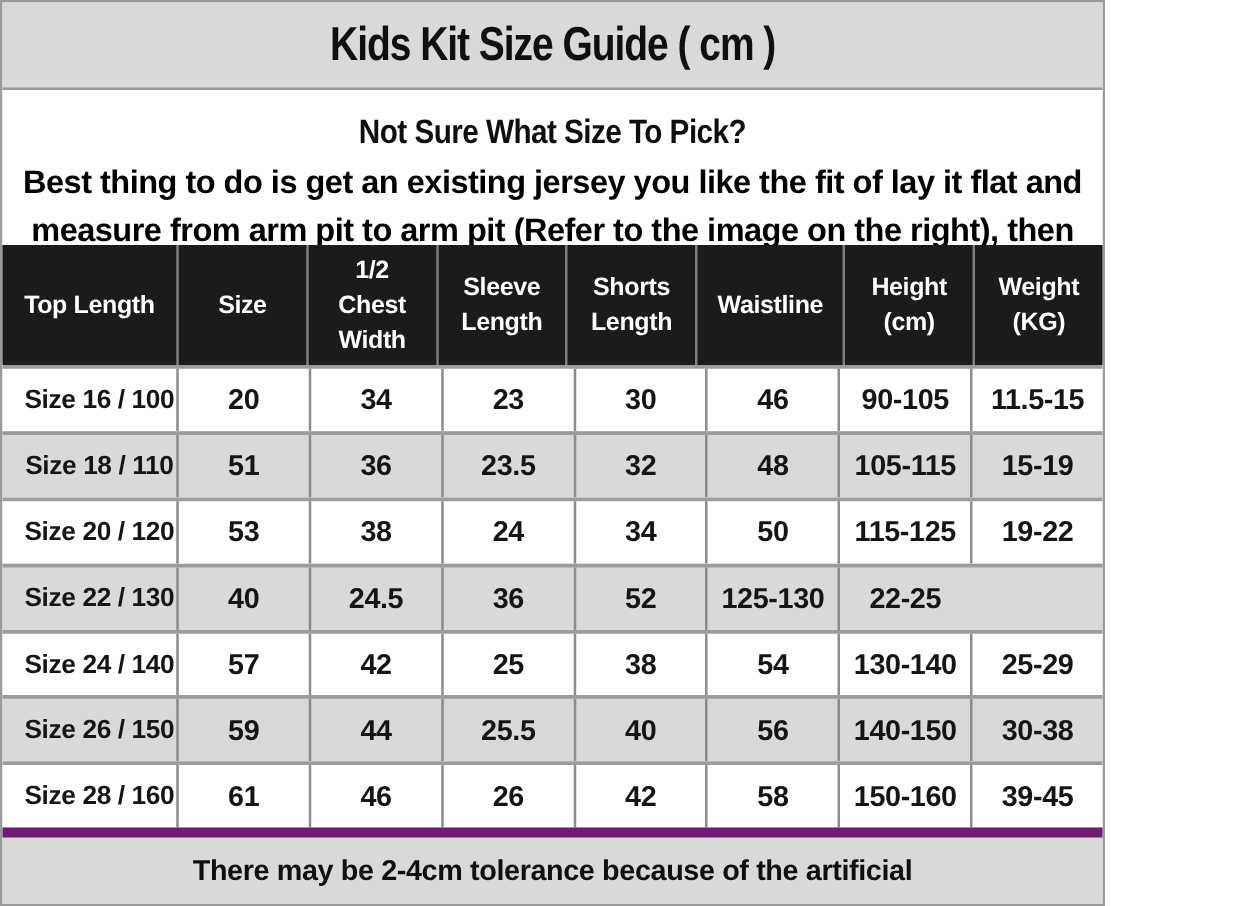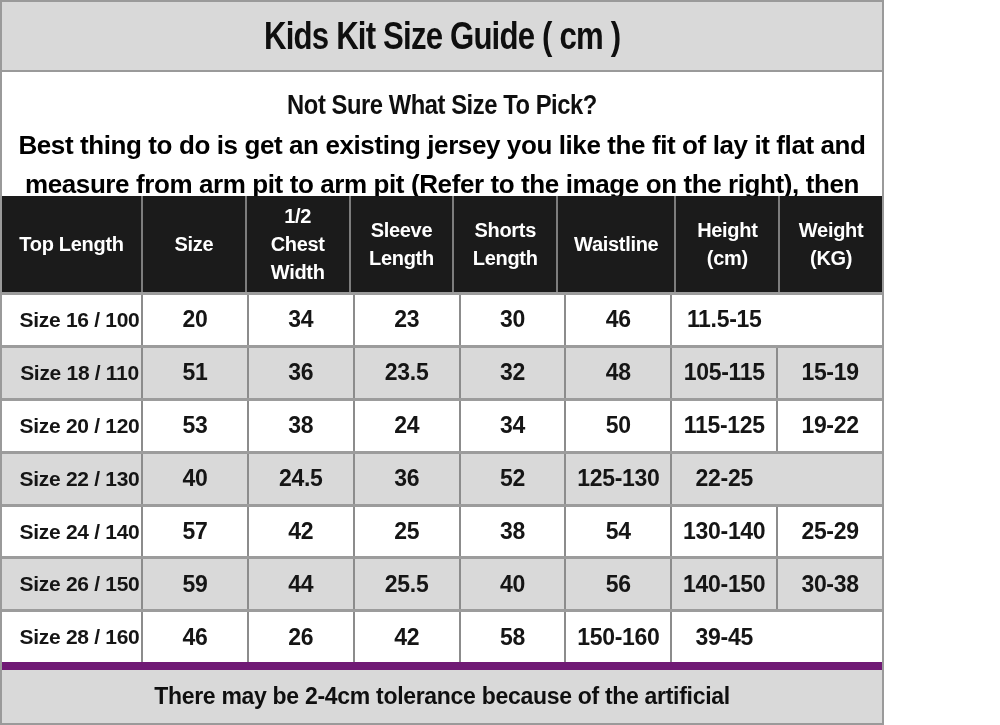--- a/index.html
+++ b/index.html
@@ -99,20 +99,21 @@
     <div class="cell">Weight (KG)</div>
   </div>
 
   <div class="trow data white section">
     <div class="cell size">Size 16 / 100</div>
     <div class="cell">20</div>
     <div class="cell">34</div>
     <div class="cell">23</div>
     <div class="cell">30</div>
     <div class="cell">46</div>
+    <div class="cell">90-105</div>
     <div class="cell">11.5-15</div>
   </div>
 
   <div class="trow data gray section">
     <div class="cell size">Size 18 / 110</div>
     <div class="cell">51</div>
     <div class="cell">36</div>
     <div class="cell">23.5</div>
     <div class="cell">32</div>
     <div class="cell">48</div>
@@ -158,20 +159,21 @@
     <div class="cell">44</div>
     <div class="cell">25.5</div>
     <div class="cell">40</div>
     <div class="cell">56</div>
     <div class="cell">140-150</div>
     <div class="cell">30-38</div>
   </div>
 
   <div class="trow data white section">
     <div class="cell size">Size 28 / 160</div>
+    <div class="cell">61</div>
     <div class="cell">46</div>
     <div class="cell">26</div>
     <div class="cell">42</div>
     <div class="cell">58</div>
     <div class="cell">150-160</div>
     <div class="cell">39-45</div>
   </div>
 
   <div class="section footer">
     <span>There may be 2-4cm tolerance because of the artificial</span>

